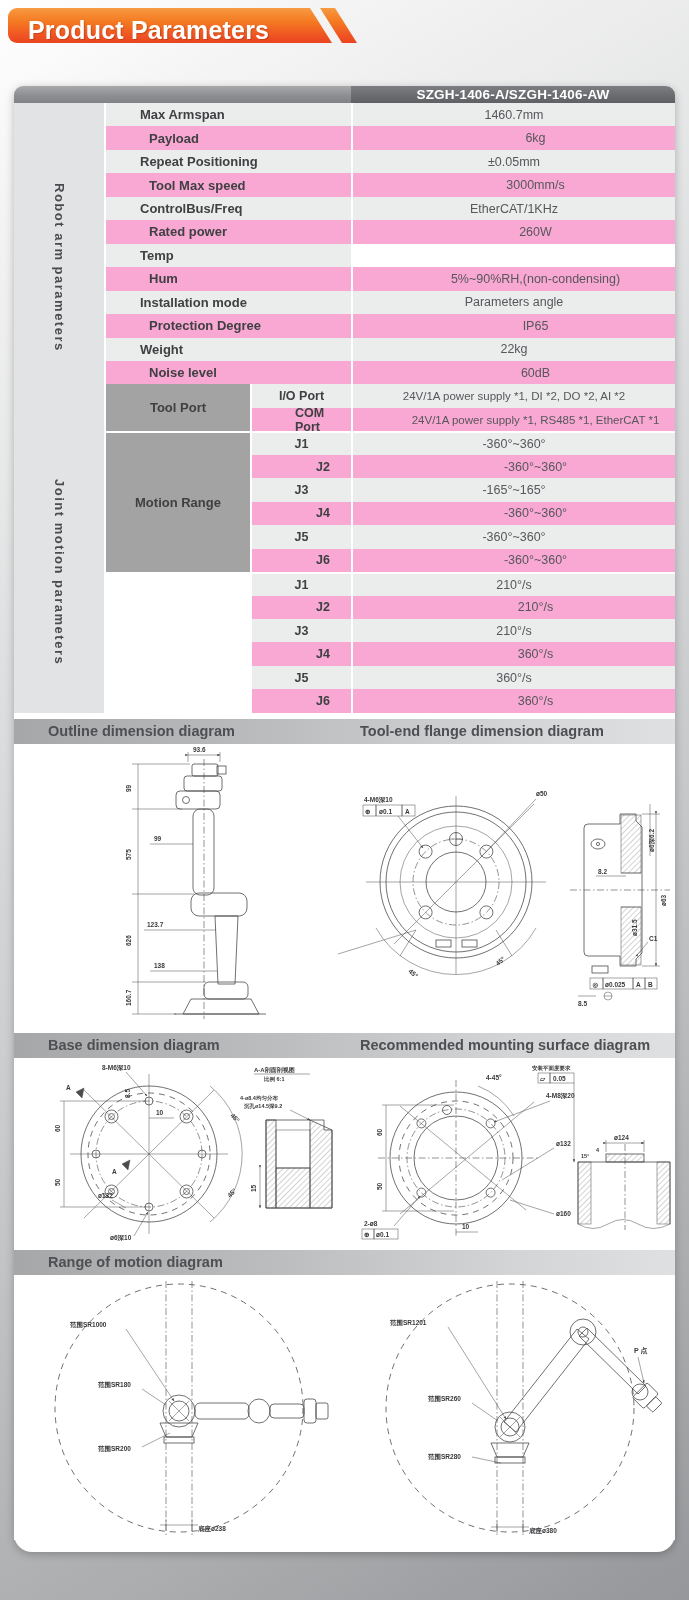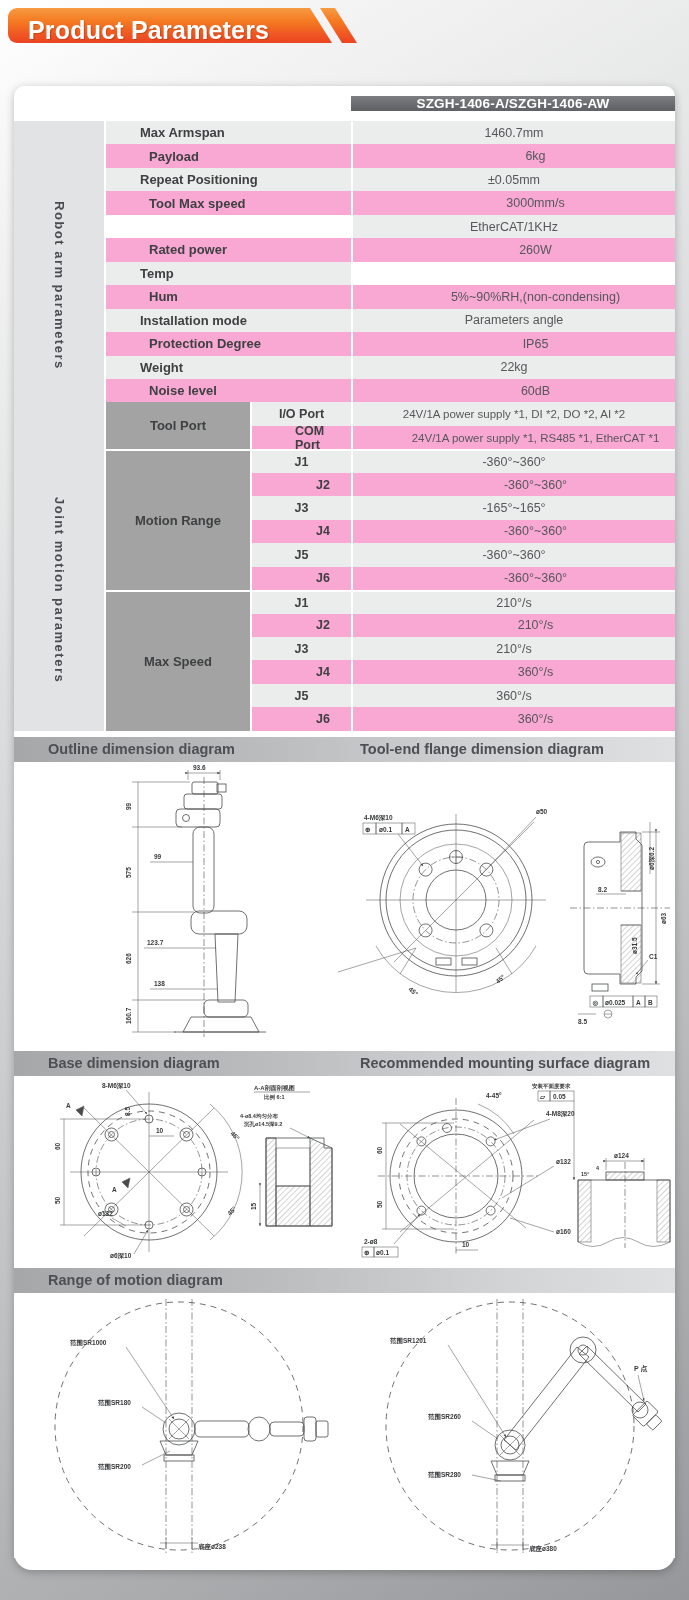--- a/index.html
+++ b/index.html
@@ -11,21 +11,21 @@
   .banner .bg,.banner .stripe{position:absolute;inset:0;
     background:linear-gradient(180deg,#f79b43 0%,#f47a21 38%,#ef5423 78%,#ea4420 100%);}
   .banner .bg{clip-path:polygon(0 0,302px 0,324px 100%,0 100%);border-radius:9px 0 0 9px;}
   .banner .stripe{clip-path:polygon(312px 0,327px 0,349px 100%,334px 100%);}
   .banner .txt{position:absolute;left:20px;top:0;line-height:44px;color:#fff;
     font-size:25px;font-weight:bold;letter-spacing:.2px;text-shadow:1px 1px 1px rgba(120,40,0,.35);}
   
   .card{position:absolute;left:14px;top:86px;width:661px;background:#fff;
     border-radius:10px 10px 18px 18px;box-shadow:0 2px 8px rgba(0,0,0,.25);padding-bottom:12px;}
   
-  .thead{display:flex;height:35px;border-radius:9px 9px 0 0;overflow:hidden;align-items:center;}
+  .thead{display:flex;height:17px;border-radius:9px 9px 0 0;overflow:hidden;}
   .thead .hl{width:337px;background:linear-gradient(180deg,#a8a9ab,#8c8d90 60%,#818285);}
   .thead .hr{flex:1;display:flex;align-items:center;justify-content:center;
     background:linear-gradient(180deg,#7d7e81,#6a6b6e 60%,#606164);
     color:#fff;font-weight:bold;font-size:13.5px;letter-spacing:.2px;}
   
   .tbody{display:grid;grid-template-columns:90px 146px 101px 324px;grid-template-rows:repeat(26,23.46px);}
   .cell{display:flex;align-items:center;font-size:12.5px;color:#56575a;border-left:2px solid #fff;overflow:hidden;}
   .cell.o{background:#ebecec;}
   .cell.e{background:#f9a8d4;padding-left:43px;}
   .cat{background:#e2e3e5;border-left:none;justify-content:center;}
@@ -76,20 +76,21 @@
       </div>
 
       <div class="cell lbl o" style="grid-area:1/2/2/4">Max Armspan</div>
       <div class="cell val o" style="grid-area:1/4/2/5">1460.7mm</div>
       <div class="cell lbl e" style="grid-area:2/2/3/4">Payload</div>
       <div class="cell val e" style="grid-area:2/4/3/5">6kg</div>
       <div class="cell lbl o" style="grid-area:3/2/4/4">Repeat Positioning</div>
       <div class="cell val o" style="grid-area:3/4/4/5">±0.05mm</div>
       <div class="cell lbl e" style="grid-area:4/2/5/4">Tool Max speed</div>
       <div class="cell val e" style="grid-area:4/4/5/5">3000mm/s</div>
+      <div class="cell lbl o" style="grid-area:5/2/6/4">ControlBus/Freq</div>
       <div class="cell val o" style="grid-area:5/4/6/5">EtherCAT/1KHz</div>
       <div class="cell lbl e" style="grid-area:6/2/7/4">Rated power</div>
       <div class="cell val e" style="grid-area:6/4/7/5">260W</div>
       <div class="cell lbl o" style="grid-area:7/2/8/4">Temp</div>
       <div class="cell lbl e" style="grid-area:8/2/9/4">Hum</div>
       <div class="cell val e" style="grid-area:8/4/9/5">5%~90%RH,(non-condensing)</div>
       <div class="cell lbl o" style="grid-area:9/2/10/4">Installation mode</div>
       <div class="cell val o" style="grid-area:9/4/10/5">Parameters angle</div>
       <div class="cell lbl e" style="grid-area:10/2/11/4">Protection Degree</div>
       <div class="cell val e" style="grid-area:10/4/11/5">IP65</div>
@@ -111,21 +112,20 @@
       <div class="cell val e" style="grid-area:16/4/17/5">-360°~360°</div>
       <div class="cell sub o" style="grid-area:17/3/18/4">J3</div>
       <div class="cell val o" style="grid-area:17/4/18/5">-165°~165°</div>
       <div class="cell sub e" style="grid-area:18/3/19/4">J4</div>
       <div class="cell val e" style="grid-area:18/4/19/5">-360°~360°</div>
       <div class="cell sub o" style="grid-area:19/3/20/4">J5</div>
       <div class="cell val o" style="grid-area:19/4/20/5">-360°~360°</div>
       <div class="cell sub e" style="grid-area:20/3/21/4">J6</div>
       <div class="cell val e" style="grid-area:20/4/21/5">-360°~360°</div>
 
-      <div class="cell mlbl sep" style="grid-area:21/2/27/3">Max Speed</div>
       <div class="cell sub o sep" style="grid-area:21/3/22/4">J1</div>
       <div class="cell val o sep" style="grid-area:21/4/22/5">210°/s</div>
       <div class="cell sub e" style="grid-area:22/3/23/4">J2</div>
       <div class="cell val e" style="grid-area:22/4/23/5">210°/s</div>
       <div class="cell sub o" style="grid-area:23/3/24/4">J3</div>
       <div class="cell val o" style="grid-area:23/4/24/5">210°/s</div>
       <div class="cell sub e" style="grid-area:24/3/25/4">J4</div>
       <div class="cell val e" style="grid-area:24/4/25/5">360°/s</div>
       <div class="cell sub o" style="grid-area:25/3/26/4">J5</div>
       <div class="cell val o" style="grid-area:25/4/26/5">360°/s</div>

